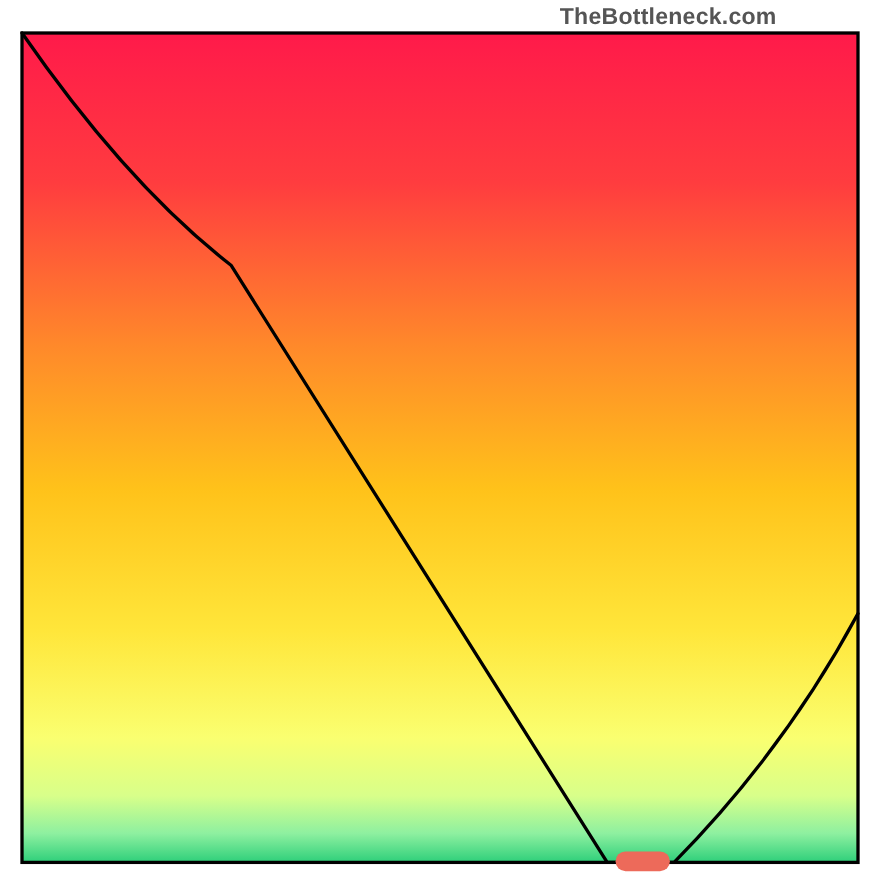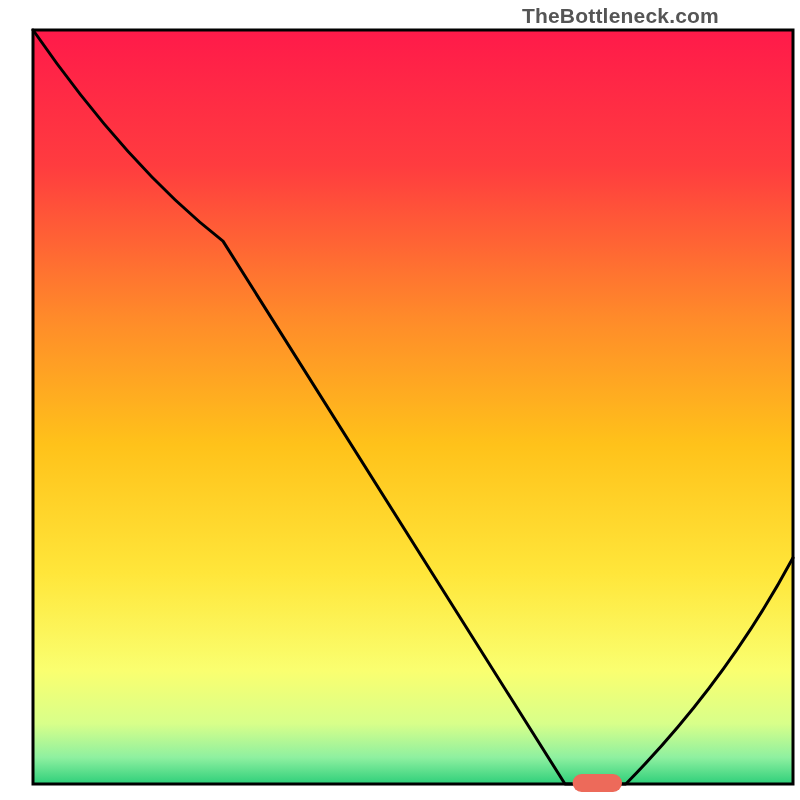--- a/index.html
+++ b/index.html
@@ -7,21 +7,20 @@
     padding: 0;
     width: 800px;
     height: 800px;
     background: #ffffff;
     font-family: Arial, Helvetica, sans-serif;
   }
   .container {
     position: relative;
     width: 714px;
     height: 800px;
-    margin-left: 13px;
   }
   .watermark {
     position: absolute;
     top: 4px;
     right: 8px;
     font-size: 21px;
     font-weight: 600;
     color: #555555;
     letter-spacing: 0.2px;
   }

